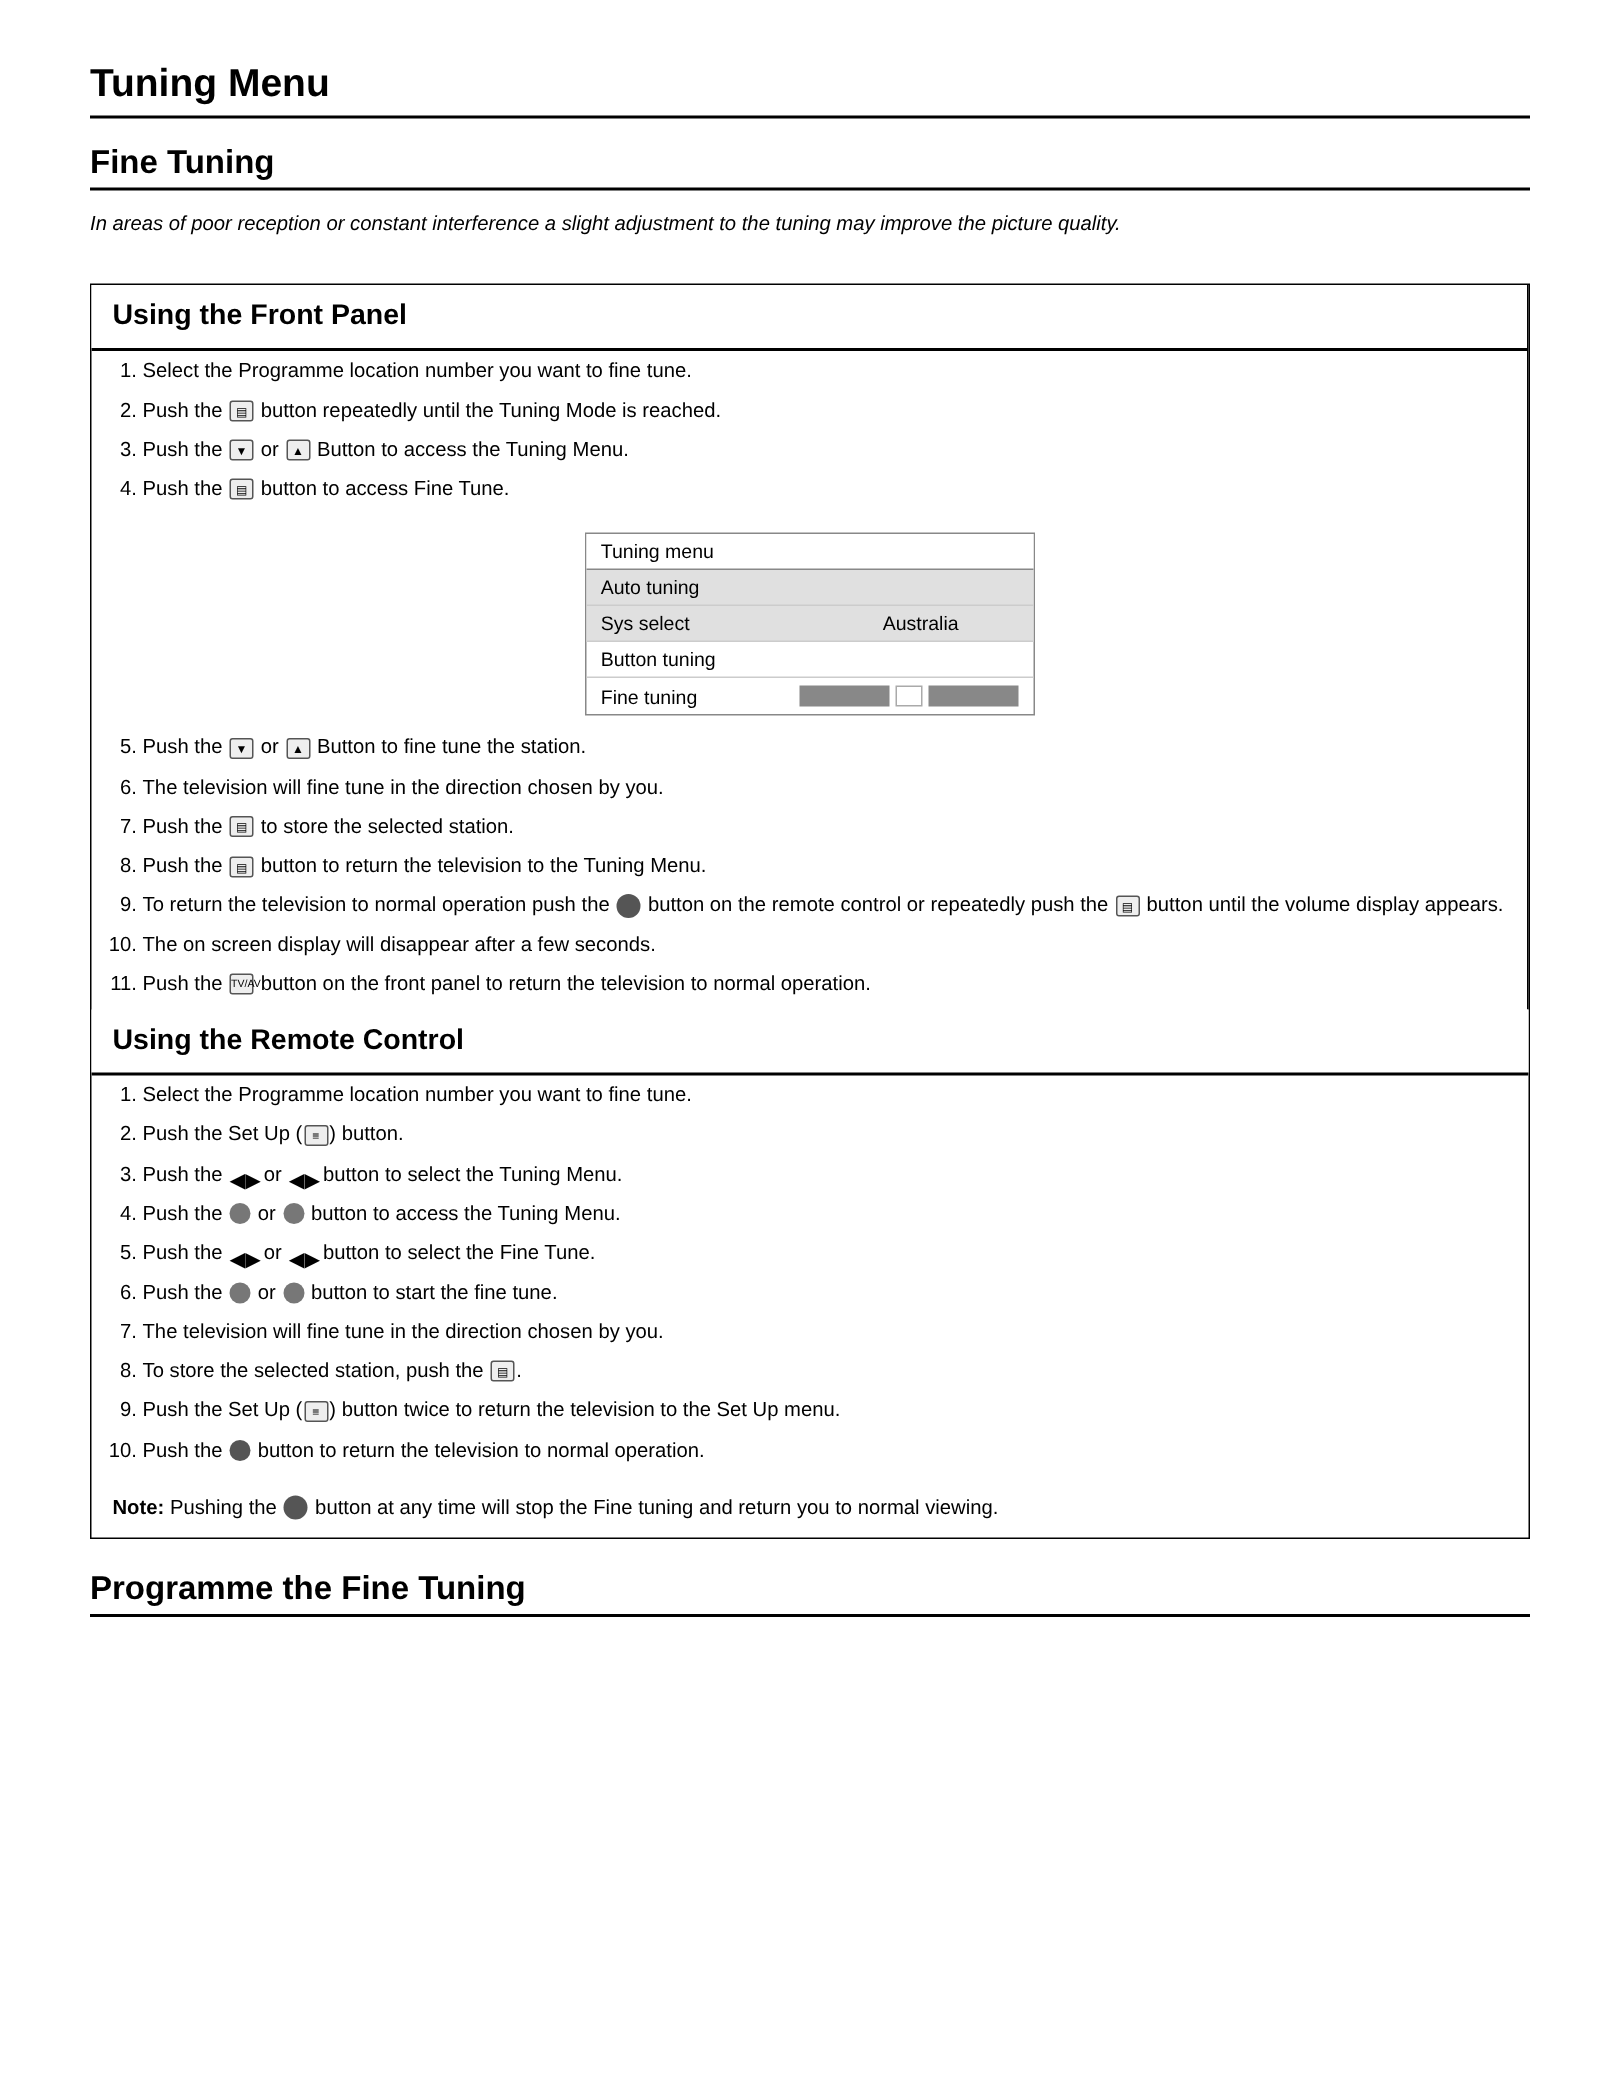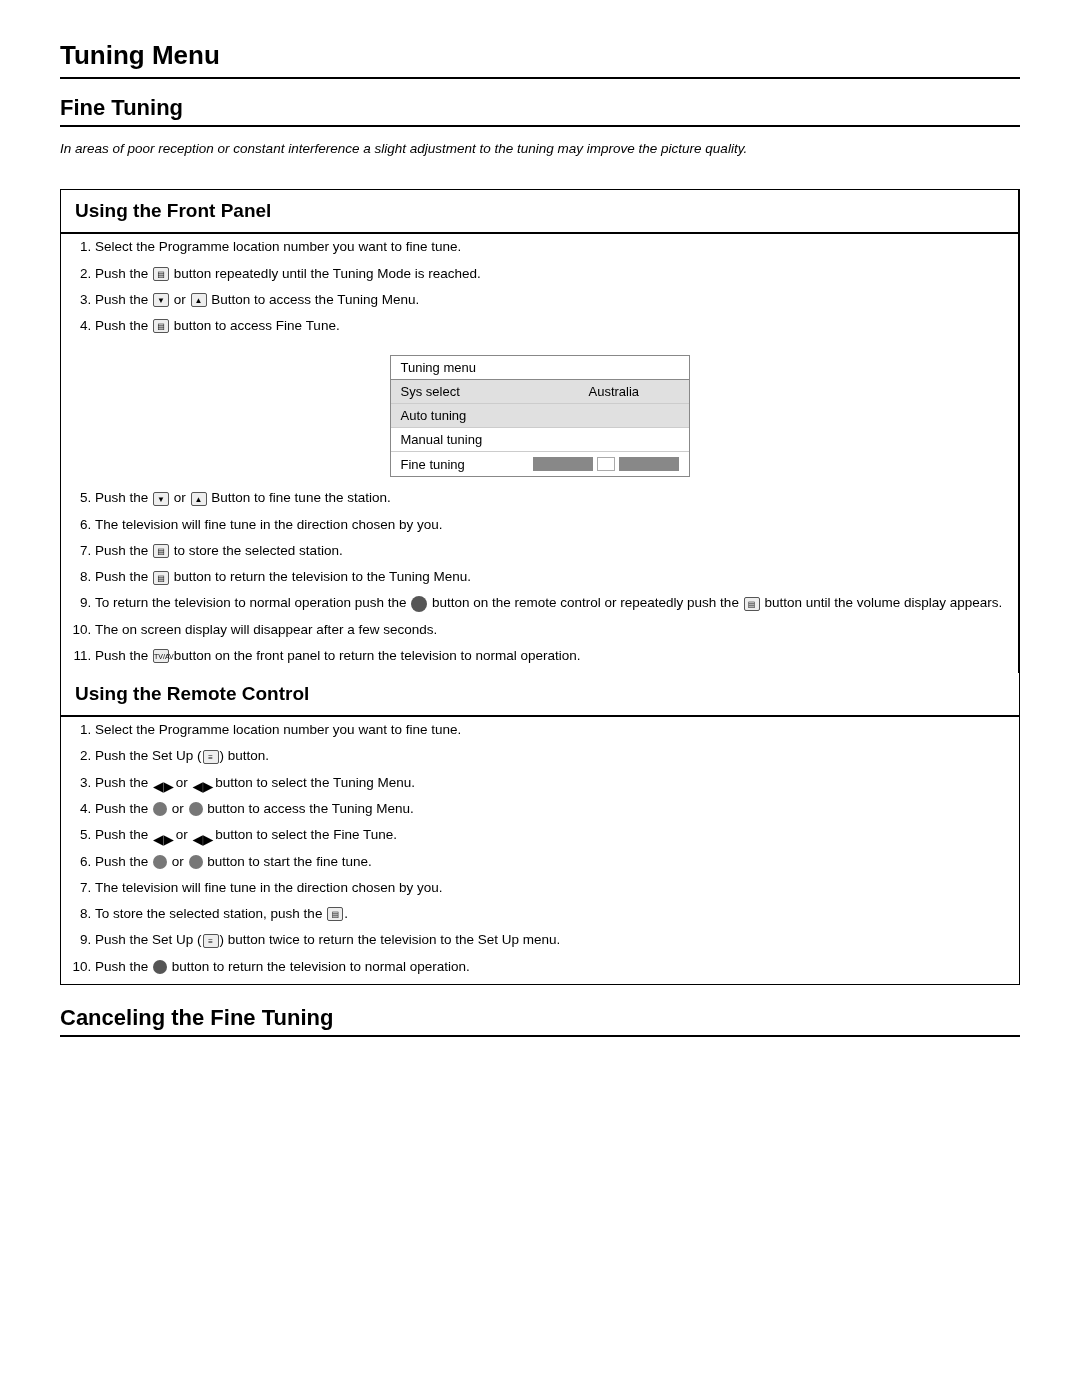--- a/index.html
+++ b/index.html
@@ -193,29 +193,29 @@
         <li>Select the Programme location number you want to fine tune.</li>
         <li>Push the <span class="btn-icon">▤</span> button repeatedly until the Tuning Mode is reached.</li>
         <li>Push the <span class="btn-icon">▼</span> or <span class="btn-icon">▲</span> Button to access the Tuning Menu.</li>
         <li>Push the <span class="btn-icon">▤</span> button to access Fine Tune.</li>
       </ol>
 
       <div class="tuning-menu-diagram">
         <div class="tuning-menu-box">
           <div class="tm-header">Tuning menu</div>
           <div class="tm-row highlighted">
+            <span class="tm-label">Auto tuning</span>
+            <span class="tm-value"></span>
+          </div>
+          <div class="tm-row highlighted">
             <span class="tm-label">Sys select</span>
             <span class="tm-value">Australia</span>
           </div>
-          <div class="tm-row highlighted">
-            <span class="tm-label">Auto tuning</span>
-            <span class="tm-value"></span>
-          </div>
           <div class="tm-row">
-            <span class="tm-label">Manual tuning</span>
+            <span class="tm-label">Button tuning</span>
             <span class="tm-value"></span>
           </div>
           <div class="tm-row">
             <span class="tm-label">Fine tuning</span>
             <span class="tm-value fine-tune-bar-container">
               <span class="fine-tune-bar"></span>
               <span class="fine-tune-bar-white"></span>
               <span class="fine-tune-bar"></span>
             </span>
           </div>
@@ -244,18 +244,22 @@
         <li>Push the <span class="circle-icon" style="width:14px;height:14px;background:#777;"></span> or <span class="circle-icon" style="width:14px;height:14px;background:#777;"></span> button to access the Tuning Menu.</li>
         <li>Push the <span class="arrow-icon">◀▶</span> or <span class="arrow-icon">◀▶</span> button to select the Fine Tune.</li>
         <li>Push the <span class="circle-icon" style="width:14px;height:14px;background:#777;"></span> or <span class="circle-icon" style="width:14px;height:14px;background:#777;"></span> button to start the fine tune.</li>
         <li>The television will fine tune in the direction chosen by you.</li>
         <li>To store the selected station, push the <span class="btn-icon">▤</span>.</li>
         <li>Push the Set Up (<span class="btn-icon">≡</span>) button twice to return the television to the Set Up menu.</li>
         <li>Push the <span class="circle-icon" style="width:14px;height:14px;background:#555;"></span> button to return the television to normal operation.</li>
       </ol>
     </div>
 
+    <div class="note-section">
+      <span class="note-bold">Note:</span>
+      <span> Pushing the <span class="circle-icon" style="width:16px;height:16px;background:#555;"></span> button at any time will stop the Fine tuning and return you to normal viewing.</span>
+    </div>
   </div>
 </div>
 
 <div class="cancel-section">
-  <div class="section-title">Canceling the Fine Tuning</div>
+  <div class="section-title">Programme the Fine Tuning</div>
 </div>
 
 </body></html>

